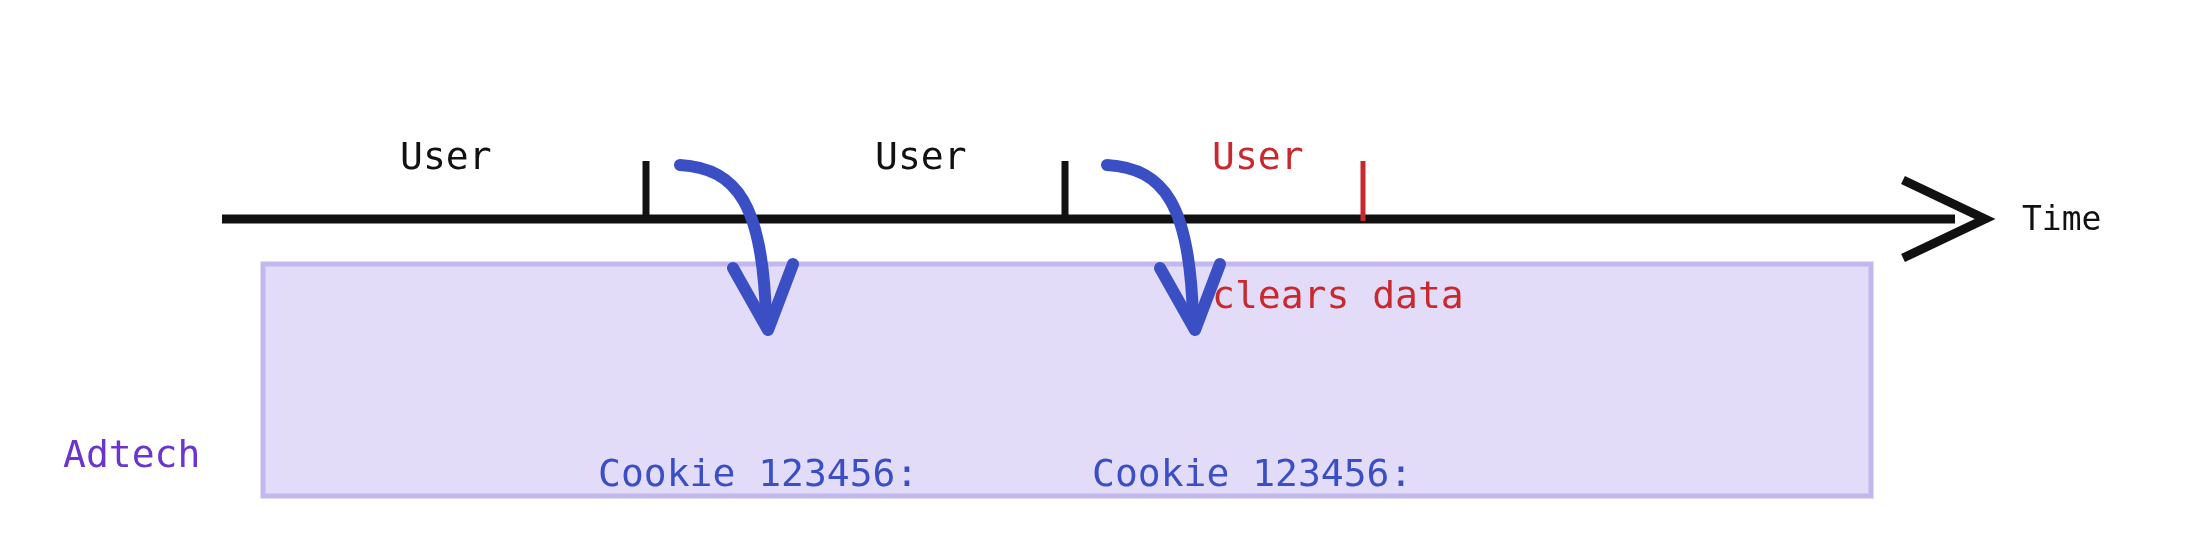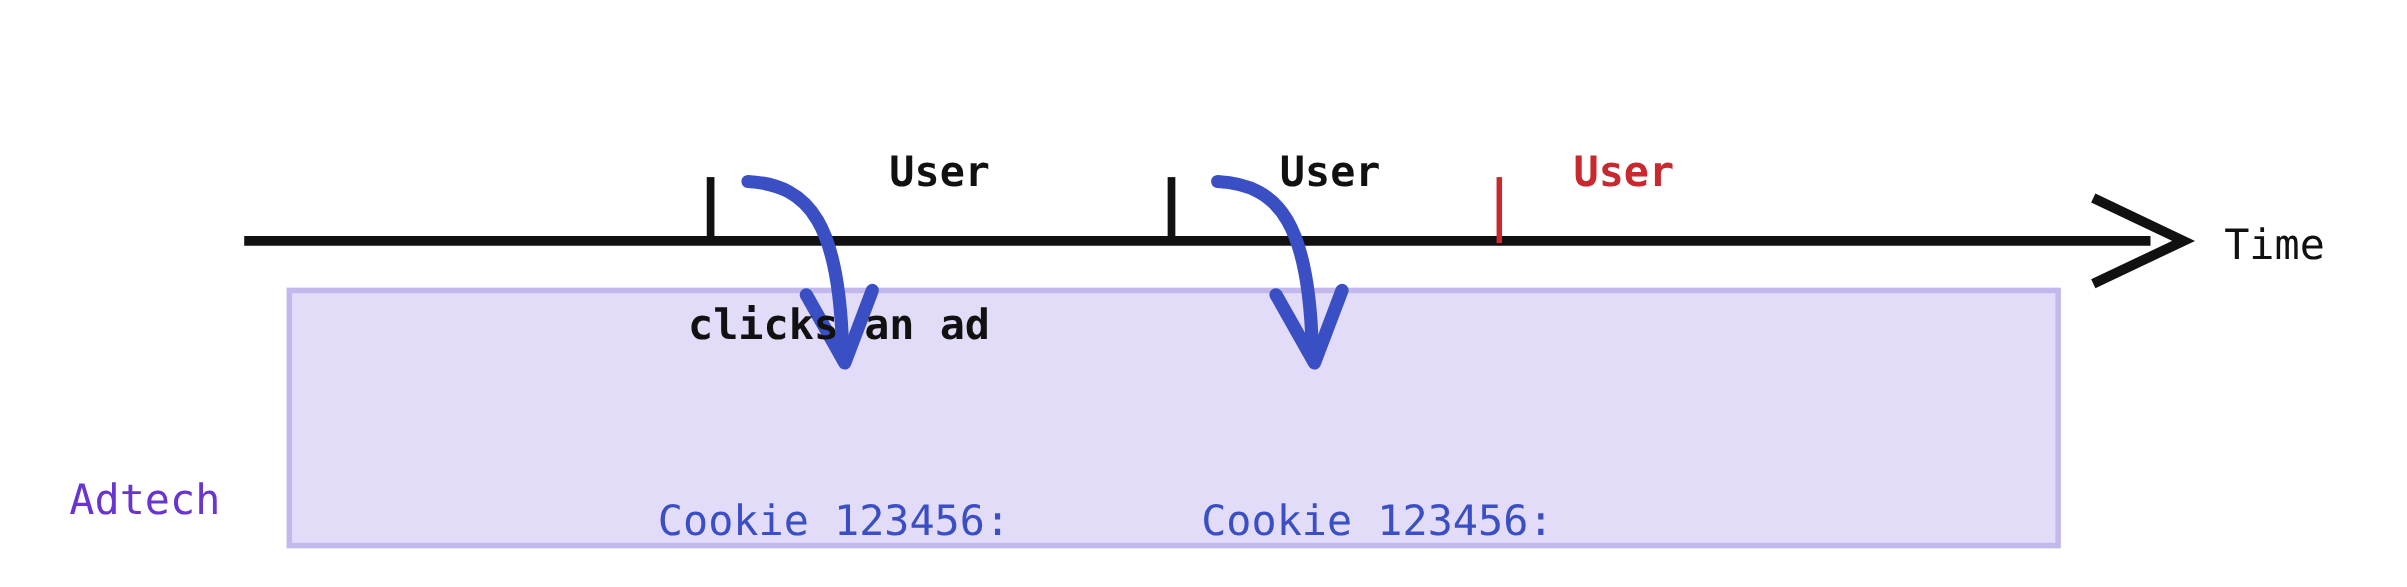--- a/index.html
+++ b/index.html
@@ -26,27 +26,27 @@
   }
   .txt {
     position: absolute;
     font-family: "DejaVu Sans Mono", "Liberation Mono", monospace;
     white-space: pre;
     line-height: 1.22;
     letter-spacing: 0px;
   }
   .evt-label {
     font-size: 38px;
-    text-align: right;
-    font-weight: 700;
+    text-align: left;
+    font-weight: 400;
   }
   .evt-black { color: #111111; }
   .evt-red   { color: #C8292F; }
   .time-label {
-    font-size: 38px;
+    font-size: 33px;
     color: #111111;
   }
   .server-label {
     font-size: 38px;
     color: #6A35CF;
     text-align: left;
     line-height: 1.30;
   }
   .log-entry {
     font-size: 38px;
@@ -79,29 +79,29 @@
 
     <g>
       <path d="M 1107,165 C 1164,168 1190,205 1193,318" fill="none" stroke="#3B4FC4" stroke-width="12" stroke-linecap="round"></path>
       <polyline points="1160,268 1195,330 1220,264" fill="none" stroke="#3B4FC4" stroke-width="12" stroke-linecap="round" stroke-linejoin="round"></polyline>
     </g>
 
   </svg>
 
   <div class="txt evt-label evt-black" style="left:400px; top:40px; width:500px;">
     <div>User</div>
-    <div>clicks an ad</div>
   </div>
 
   <div class="txt evt-label evt-black" style="left:875px; top:40px; width:380px;">
     <div>User</div>
   </div>
 
   <div class="txt evt-label evt-red" style="left:1212px; top:40px; width:310px;">
     <div>User</div>
+    <div>clears data</div>
   </div>
 
   <div class="txt time-label" style="left:2022px; top:199px;">Time</div>
 
   <div class="txt server-label" style="left:63px; top:331px; width:200px;">
     <div>Adtech</div>
     
   </div>
 
   <div class="txt log-entry" style="left:598px; top:350px;">

